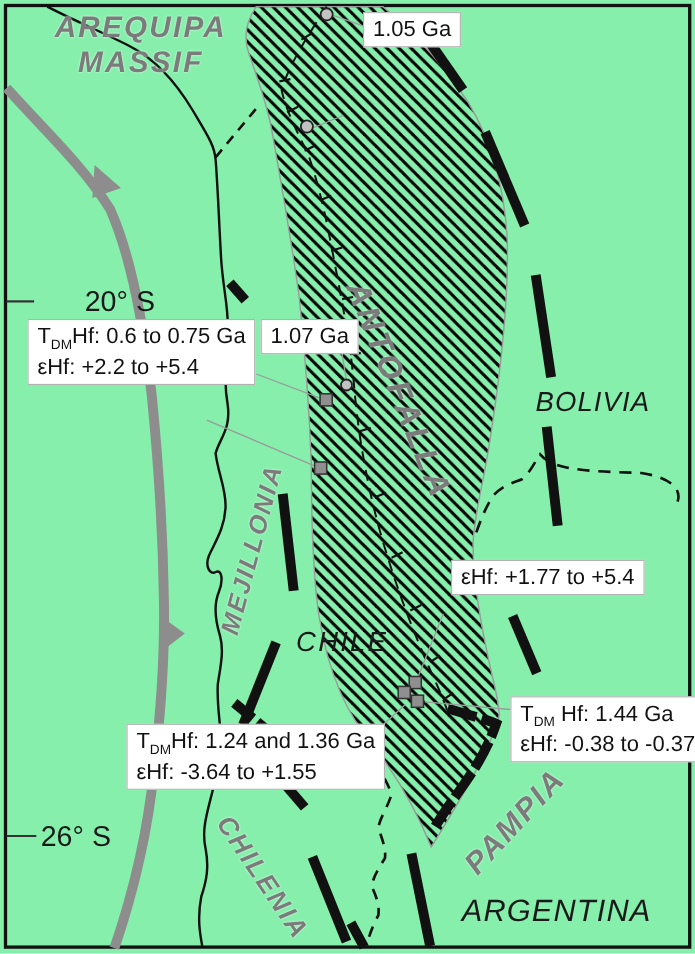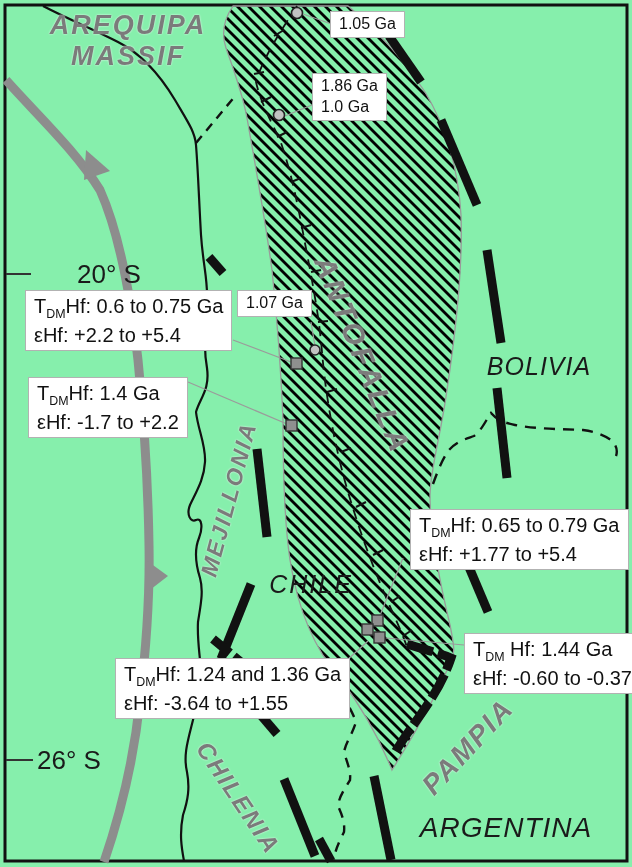--- a/index.html
+++ b/index.html
@@ -15,21 +15,21 @@
     position:absolute;color:#7b7b7b;font-weight:bold;font-style:italic;
     text-align:center;white-space:nowrap;letter-spacing:2px;
     text-shadow:0 0 2px rgba(255,255,255,.9);
   }
   .country{
     position:absolute;color:#1a1a1a;font-style:italic;text-align:center;
     white-space:nowrap;letter-spacing:1px;
   }
   .map-box{
     position:absolute;background:#ffffff;border:1.5px solid #b2b2b2;
-    color:#111;font-size:16px;line-height:1.3;padding:2px 8px;
+    color:#111;font-size:20px;line-height:1.3;padding:2px 8px;
     white-space:nowrap;
   }
   .map-box sub{font-size:0.62em;}
   .center{text-align:center;}
 </style>
 </head>
 <body>
 
 <div id="figure">
 
@@ -205,47 +205,38 @@
   <div class="country" style="left:406px;top:812px;width:200px;font-size:28px;">ARGENTINA</div>
 
   <div class="lat-label" style="left:33px;top:259px;margin-left:44px;">20° S</div>
 
   <div class="lat-label" style="left:37px;top:745px;">26° S</div>
 
   <div class="map-box center" style="left:330px;top:11px;">
     <div>1.05 Ga</div>
   </div>
 
-  <div class="map-box" style="left:312px;top:73px;">
-    <div>1.86 Ga</div>
-    <div>1.0 Ga</div>
-  </div>
 
   <div class="map-box center" style="left:237px;top:290px;">
     <div>1.07 Ga</div>
   </div>
 
   <div class="map-box" style="left:25px;top:290px;font-size:20px;">
     <div><span>T</span><sub>DM</sub><span>Hf: 0.6 to 0.75 Ga</span></div>
     <div>εHf: +2.2 to +5.4</div>
   </div>
 
-  <div class="map-box" style="left:28px;top:377px;font-size:20px;">
-    <div><span>T</span><sub>DM</sub><span>Hf: 1.4 Ga</span></div>
-    <div>εHf: -1.7 to +2.2</div>
-  </div>
 
   <div class="map-box" style="left:410px;top:509px;font-size:20px;">
-    <div><span>T</span><sub>DM</sub><span>Hf: 0.65 to 0.79 Ga</span></div>
     <div>εHf: +1.77 to +5.4</div>
   </div>
 
   <div class="map-box" style="left:464px;top:633px;font-size:20px;">
     <div><span>T</span><sub>DM</sub><span> Hf: 1.44 Ga</span></div>
-    <div>εHf: -0.60 to -0.37</div>
+    <div>εHf: -0.38 to -0.37</div>
   </div>
 
   <div class="map-box" style="left:115px;top:658px;font-size:20px;">
     <div><span>T</span><sub>DM</sub><span>Hf: 1.24 and 1.36 Ga</span></div>
     <div>εHf: -3.64 to +1.55</div>
   </div>
 
 </div>
 
 </body></html>

